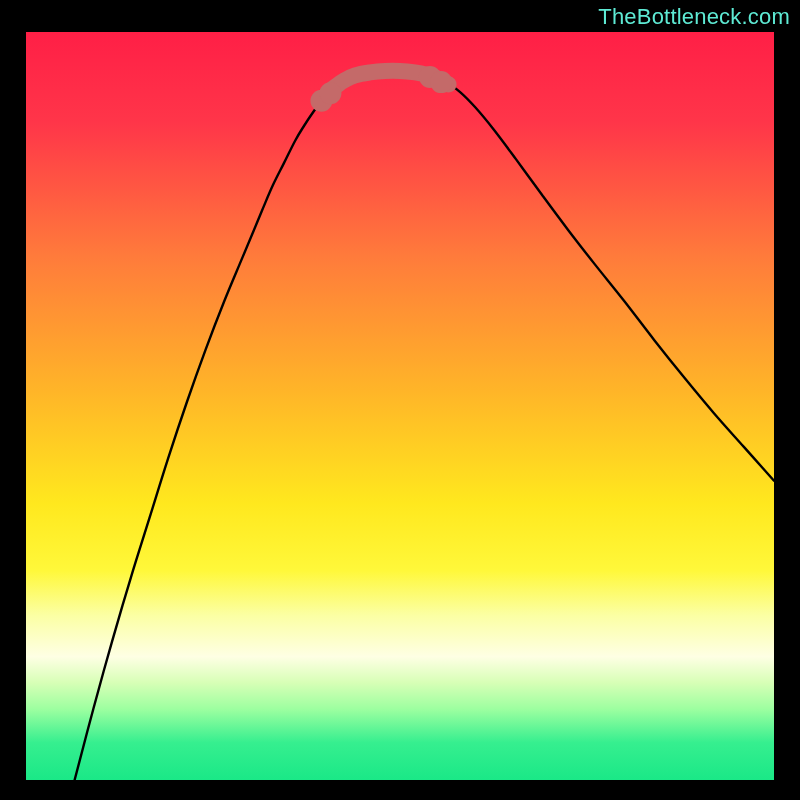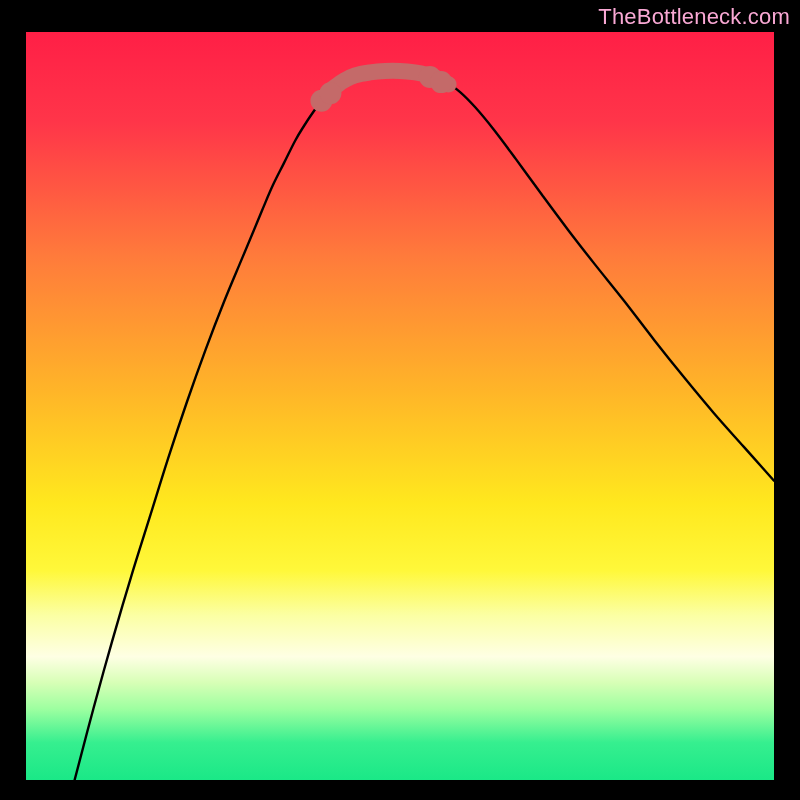--- a/index.html
+++ b/index.html
@@ -9,21 +9,21 @@
     width: 800px;
     height: 800px;
     background: #000;
   }
   .attribution {
     position: absolute;
     top: 4px;
     right: 10px;
     font-family: Arial, Helvetica, sans-serif;
     font-size: 22px;
-    color: #f9a8d4;
+    color: #5eead4;
     font-weight: 500;
     letter-spacing: 0.2px;
   }
   .plot-wrap {
     position: absolute;
     left: 26px;
     top: 32px;
     width: 748px;
     height: 748px;
     background: #000;

